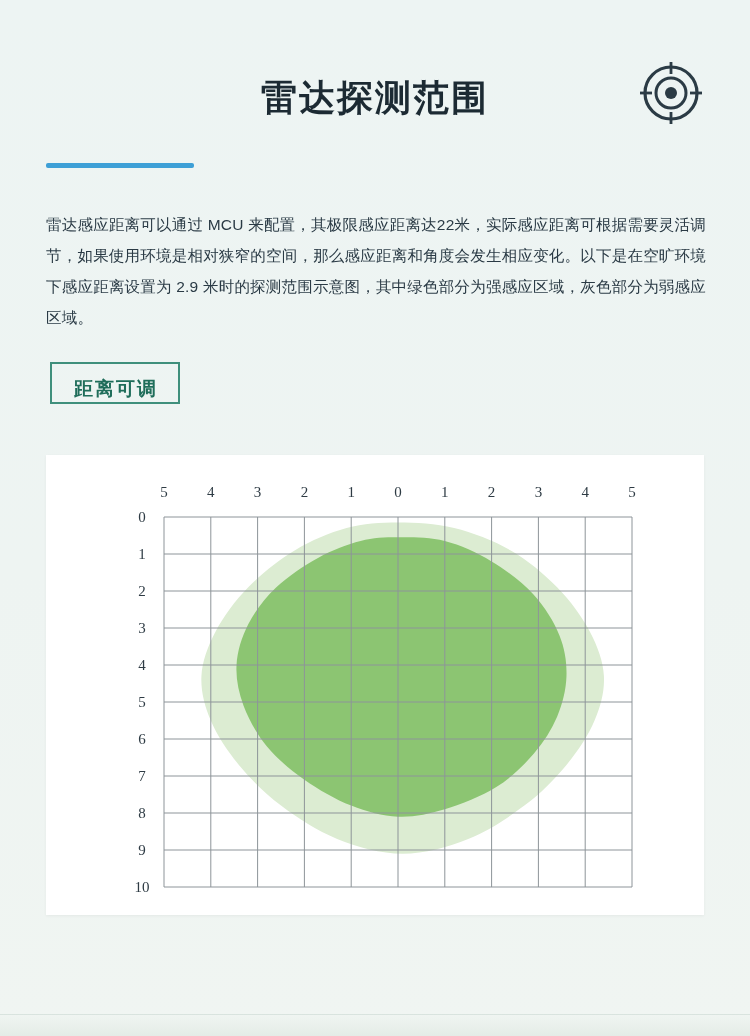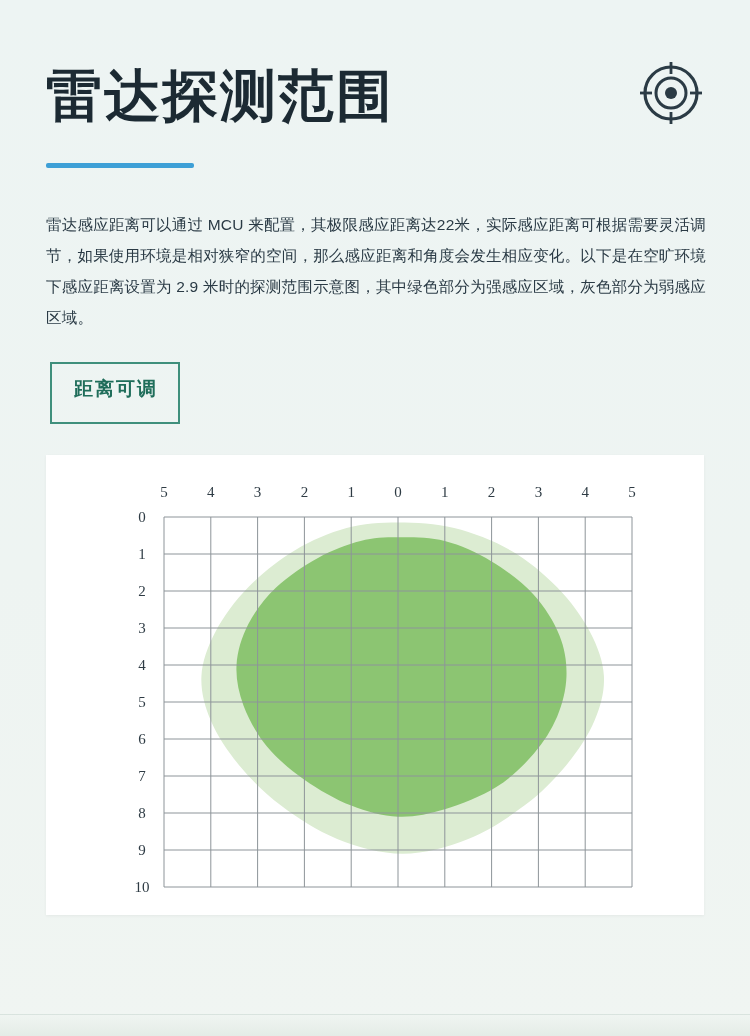--- a/index.html
+++ b/index.html
@@ -22,27 +22,28 @@
   }
   .header {
     position: absolute;
     top: 56px;
     left: 46px;
     right: 46px;
     height: 80px;
   }
   .title {
     font-family: "Liberation Sans", sans-serif;
-    font-size: 56px;
+    font-size: 36px;
     font-weight: bold;
     color: #1c2a33;
     letter-spacing: 2px;
     line-height: 1;
-    margin: 0;
+    margin: 12px;
     padding-top: 12px;
+    text-align: center;
   }
   .logo-mark {
     position: absolute;
     right: 2px;
     top: 6px;
     width: 62px;
     height: 62px;
   }
   .accent-bar {
     position: absolute;
@@ -66,21 +67,21 @@
   }
   .badge {
     position: absolute;
     top: 362px;
     left: 50px;
     border: 2px solid #3f8f7c;
     color: #1f6d5a;
     font-size: 19px;
     font-weight: bold;
     letter-spacing: 2px;
-    padding: 12px 20px 20px 22px;
+    padding: 12px 20px 0 22px;
     background: transparent;
   }
   .chart-card {
     position: absolute;
     top: 455px;
     left: 46px;
     width: 658px;
     height: 460px;
     background: #ffffff;
     box-shadow: 0 1px 3px rgba(0,0,0,0.05);

